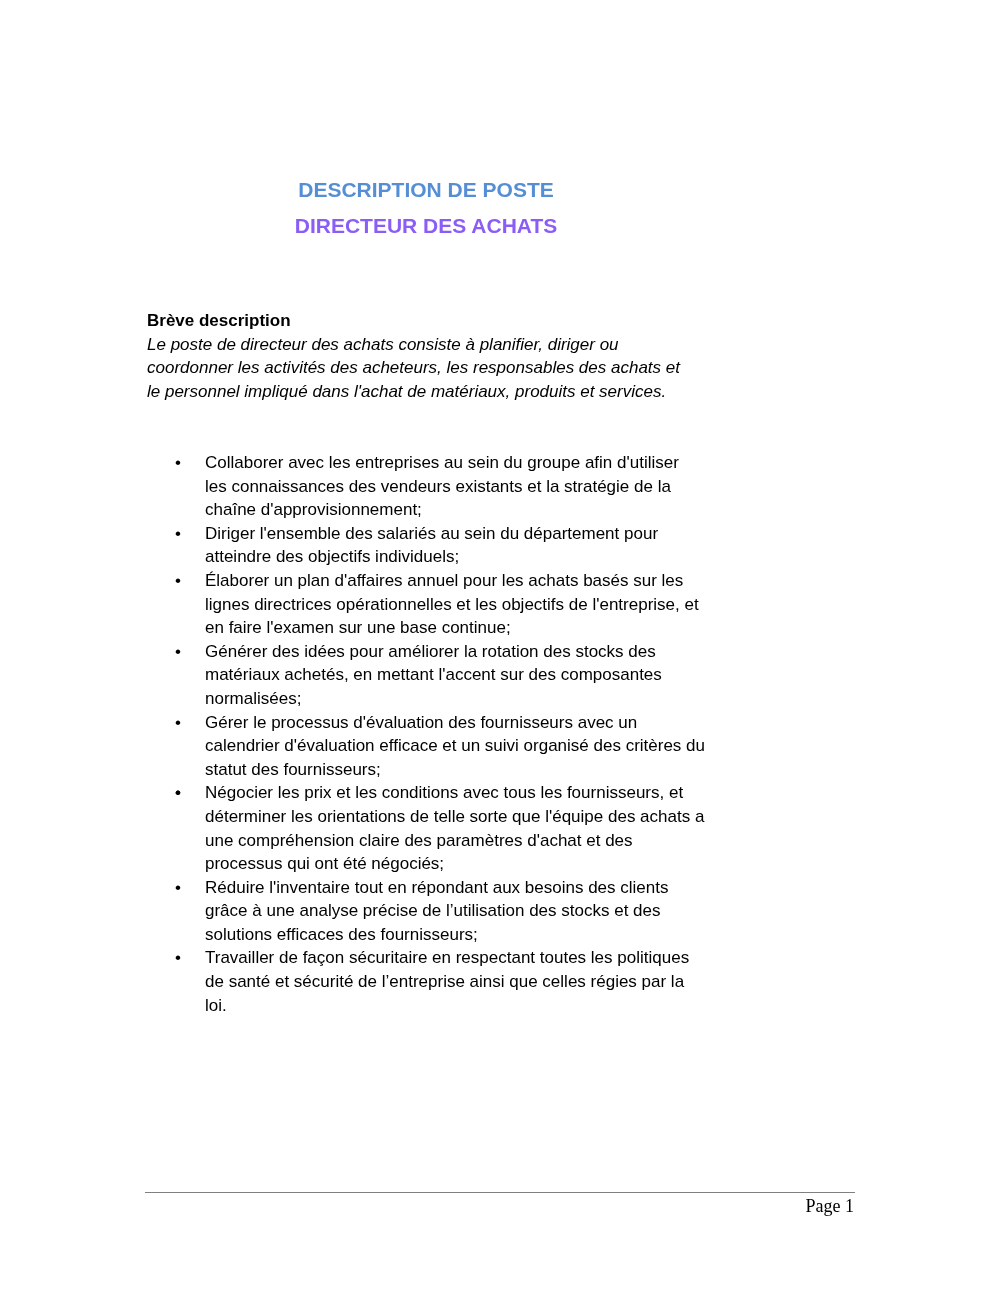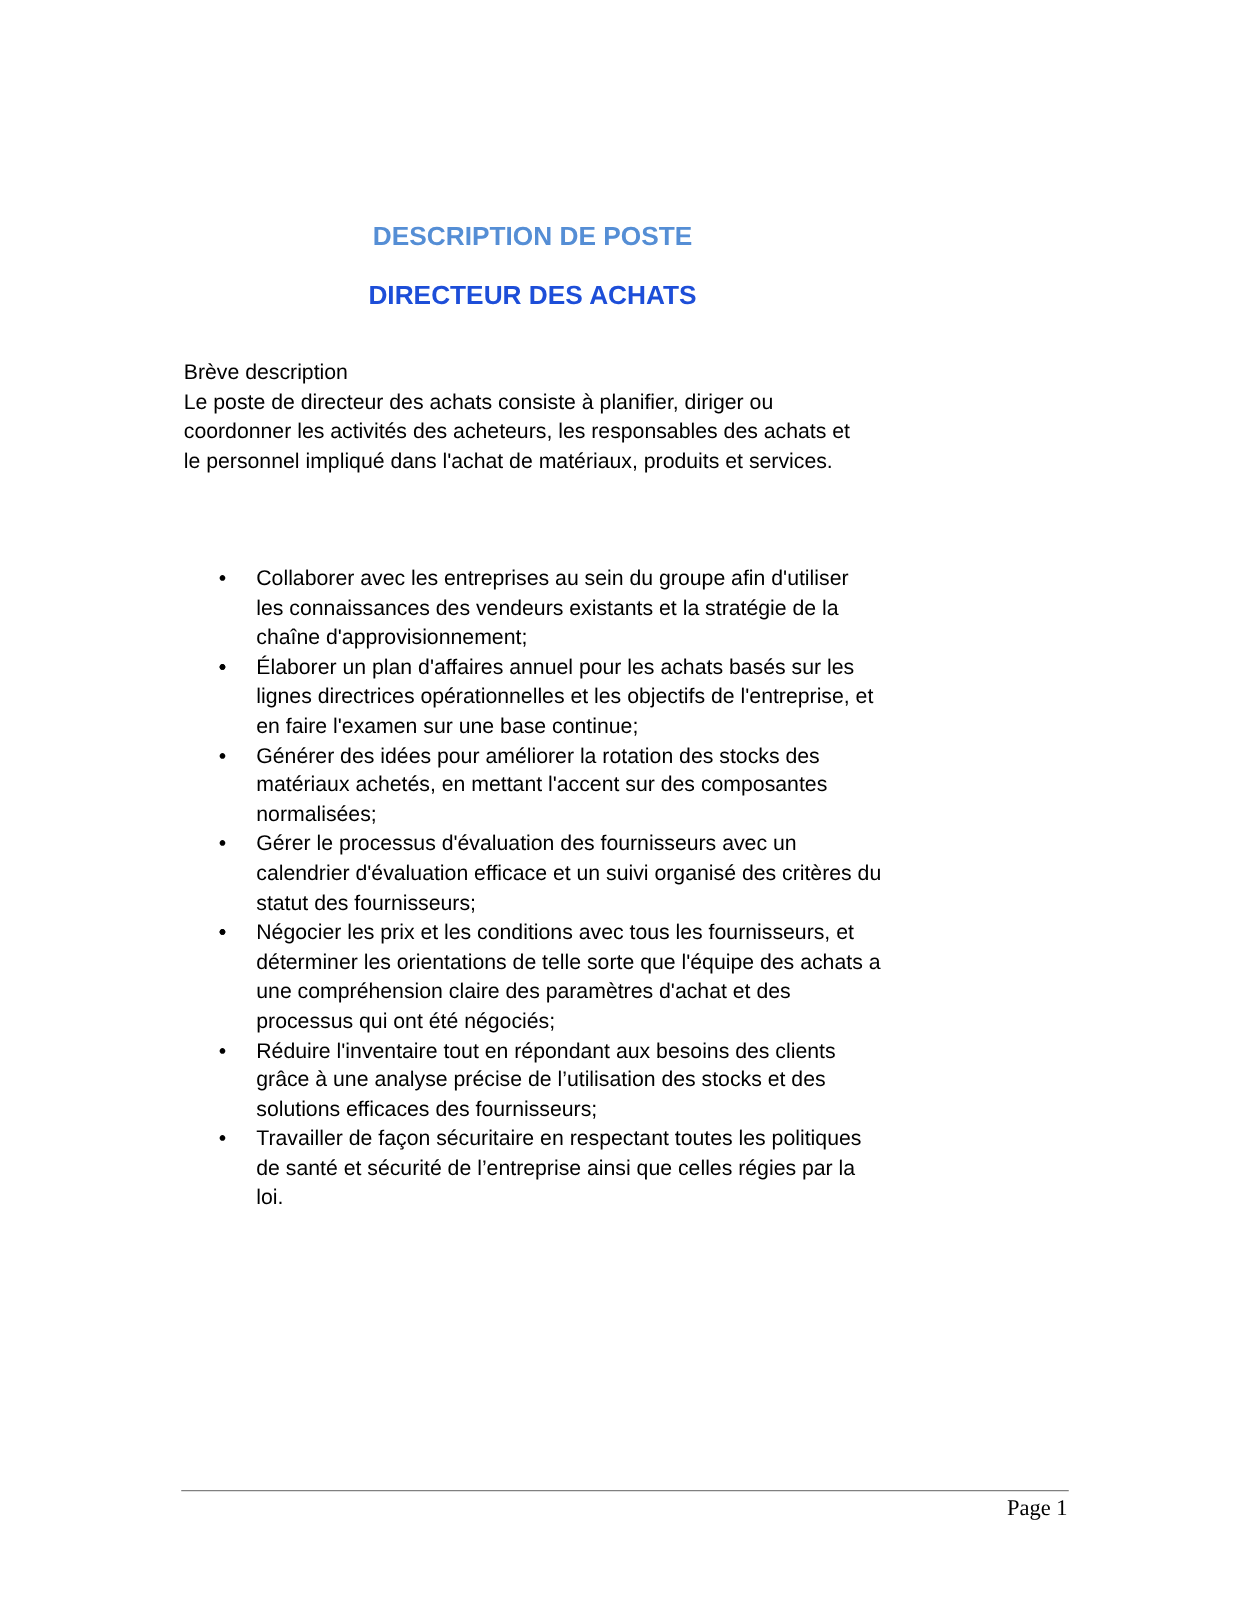--- a/index.html
+++ b/index.html
@@ -34,41 +34,43 @@
       font-size: 21px;
       line-height: 28px;
       color: #558ed5;
       letter-spacing: 0px;
     }
     .doc-title {
       font-family: "Liberation Sans", sans-serif;
       font-weight: bold;
       font-size: 21px;
       line-height: 28px;
-      color: #1d4ed8;
-      margin-top: 19px;
+      color: #8b5cf6;
+      margin-top: 8px;
     }
     .section {
       position: absolute;
       left: 147px;
       width: 560px;
       font-size: 17px;
       line-height: 23.6px;
     }
     .section-summary { top: 286px; }
     .section-tasks { top: 451px; }
     .section-heading {
-      font-weight: normal;
+      font-weight: bold;
       font-size: 17px;
       line-height: 23.6px;
+      margin-top: 23px;
     }
     .section-body {
       font-size: 17px;
       line-height: 23.6px;
       width: 550px;
+      font-style: italic;
     }
     ul.task-list {
       list-style: none;
       margin: 0;
       padding: 0;
     }
     ul.task-list li {
       position: relative;
       padding-left: 58px;
       width: 500px;
@@ -111,21 +113,21 @@
   </div>
 
   <div class="section section-summary">
     <div class="section-heading">Brève description</div>
     <div class="section-body">Le poste de directeur des achats consiste à planifier, diriger ou coordonner les activités des acheteurs, les responsables des achats et le personnel impliqué dans l'achat de matériaux, produits et services.</div>
   </div>
 
   <div class="section section-tasks">
     <ul class="task-list">
       <li><span class="bullet">•</span><span>Collaborer avec les entreprises au sein du groupe afin d'utiliser les connaissances des vendeurs existants et la stratégie de la chaîne d'approvisionnement;</span></li>
-      <li><span class="bullet">•</span></li>
+      <li><span class="bullet">•</span><span>Diriger l'ensemble des salariés au sein du département pour atteindre des objectifs individuels;</span></li>
       <li><span class="bullet">•</span><span>Élaborer un plan d'affaires annuel pour les achats basés sur les lignes directrices opérationnelles et les objectifs de l'entreprise, et en faire l'examen sur une base continue;</span></li>
       <li><span class="bullet">•</span><span>Générer des idées pour améliorer la rotation des stocks des matériaux achetés, en mettant l'accent sur des composantes normalisées;</span></li>
       <li><span class="bullet">•</span><span>Gérer le processus d'évaluation des fournisseurs avec un calendrier d'évaluation efficace et un suivi organisé des critères du statut des fournisseurs;</span></li>
       <li><span class="bullet">•</span></li>
       <li><span class="bullet">•</span><span>Négocier les prix et les conditions avec tous les fournisseurs, et déterminer les orientations de telle sorte que l'équipe des achats a une compréhension claire des paramètres d'achat et des processus qui ont été négociés;</span></li>
       <li><span class="bullet">•</span><span>Réduire l'inventaire tout en répondant aux besoins des clients grâce à une analyse précise de l’utilisation des stocks et des solutions efficaces des fournisseurs;</span></li>
       <li><span class="bullet">•</span><span>Travailler de façon sécuritaire en respectant toutes les politiques de santé et sécurité de l’entreprise ainsi que celles régies par la loi.</span></li>
     </ul>
   </div>
 

